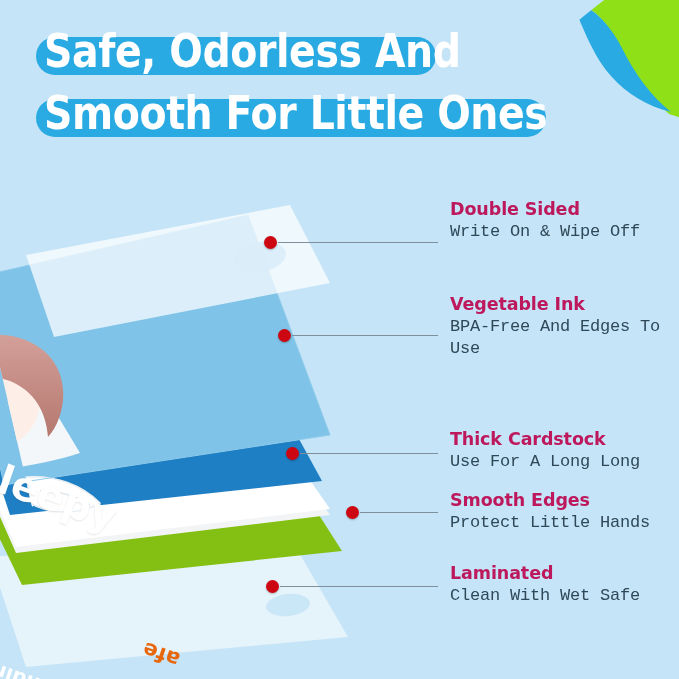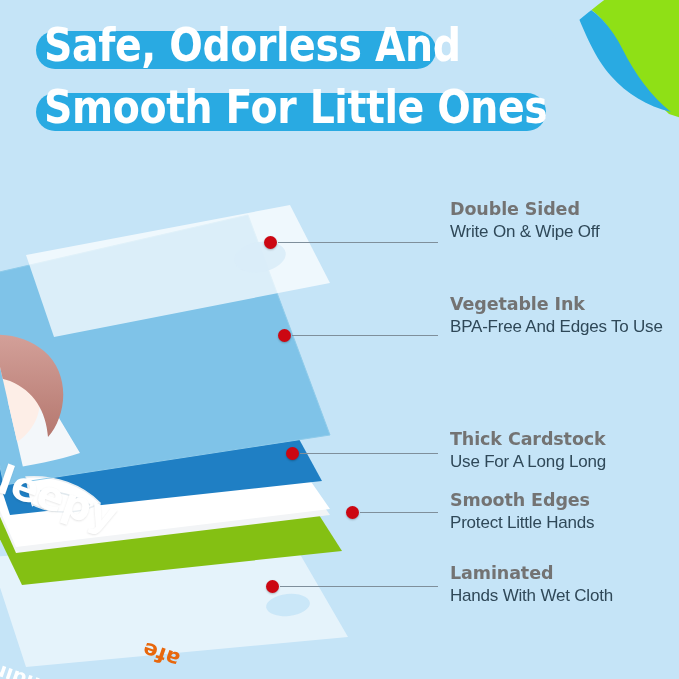--- a/index.html
+++ b/index.html
@@ -24,21 +24,21 @@
     right: -2px;
     width: 130px;
     height: 120px;
     pointer-events: none;
   }
 
   
   .title-block {
     position: absolute;
     left: 36px;
-    top: 20px;
+    top: 26px;
     width: 560px;
   }
   .title-line {
     position: relative;
     display: block;
     height: 54px;
     margin-bottom: 8px;
   }
   .title-pill {
     position: absolute;
@@ -117,26 +117,26 @@
   .callout {
     position: absolute;
     left: 450px;
   }
   .callout-title {
     margin: 0;
     font-family: "DejaVu Sans", sans-serif;
     font-weight: bold;
     font-size: 17.5px;
     line-height: 22px;
-    color: #737373;
+    color: #be185d;
     letter-spacing: -0.1px;
   }
   .callout-sub {
     margin: 1px 0 0 0;
-    font-family: Liberation Sans, sans-serif;
+    font-family: Liberation Mono, monospace;
     font-weight: normal;
     font-size: 17px;
     line-height: 22px;
     color: #2f4858;
     letter-spacing: -0.2px;
   }
 
   .leader { position: absolute; height: 1px; background: #7f8f9b; }
   .dot {
     position: absolute;
@@ -273,16 +273,16 @@
     <p class="callout-sub">Use For A Long Long</p>
   </div>
 
   <div class="callout" style="top:489px;">
     <p class="callout-title">Smooth Edges</p>
     <p class="callout-sub">Protect Little Hands</p>
   </div>
 
   <div class="callout" style="top:562px;">
     <p class="callout-title">Laminated</p>
-    <p class="callout-sub">Hands With Wet Cloth</p>
+    <p class="callout-sub">Clean With Wet Safe</p>
   </div>
 
 </div>
 
 </body></html>

